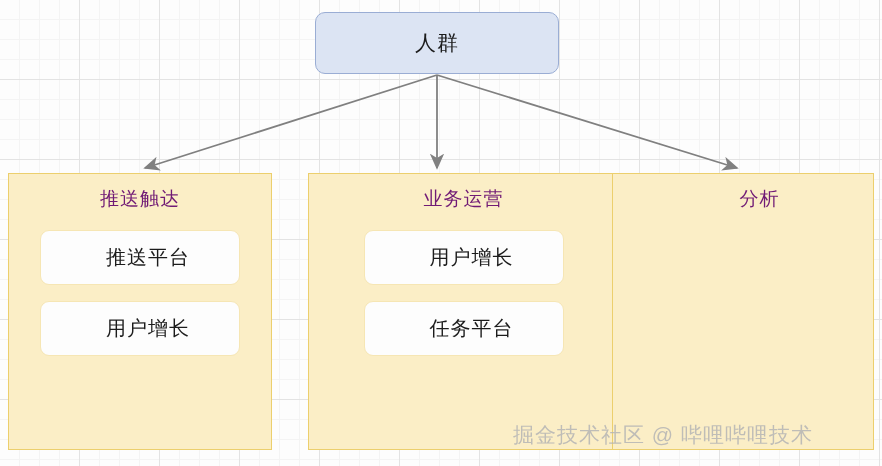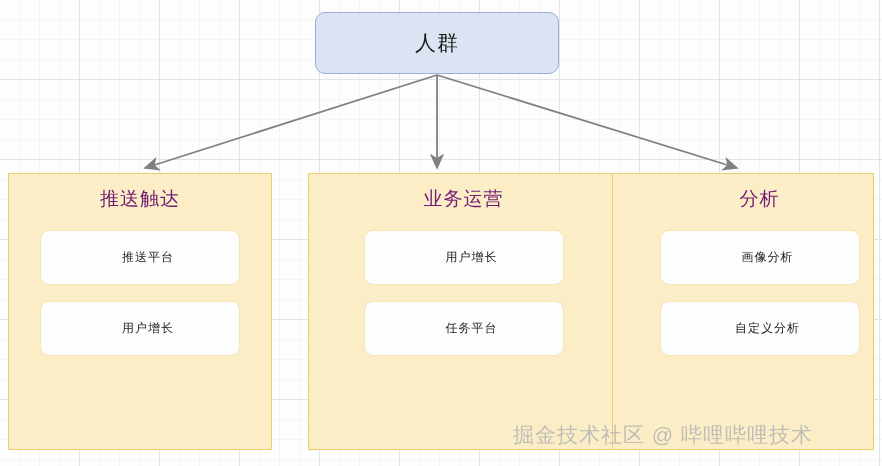--- a/index.html
+++ b/index.html
@@ -85,21 +85,21 @@
     width: 200px;
     height: 55px;
     background: #fdfdfd;
     border: 1.5px solid #f6e6b4;
     border-radius: 9px;
     display: flex;
     align-items: center;
     justify-content: center;
   }
   .card-label {
-    font-size: 12px;
+    font-size: 20px;
     color: #1c1c1c;
     letter-spacing: 1px;
     white-space: nowrap;
     margin-left: 16px;
   }
 
   
   #group-0 { left: 8px;   top: 173px; width: 264px; height: 277px; }
   #group-1 { left: 308px; top: 173px; width: 311px; height: 277px; }
   #group-2 { left: 612px; top: 173px; width: 262px; height: 277px; padding-left: 33px; }
@@ -155,25 +155,17 @@
         <span class="card-label">用户增长</span>
       </div>
       <div class="card">
         <span class="card-label">任务平台</span>
       </div>
     </div>
   </div>
 
   <div class="group" id="group-2">
     <div class="group-title">分析</div>
-    <div class="cards">
-      <div class="card">
-        <span class="card-label">画像分析</span>
-      </div>
-      <div class="card">
-        <span class="card-label">自定义分析</span>
-      </div>
-    </div>
   </div>
 
   <div class="watermark">掘金技术社区 @ 哔哩哔哩技术</div>
 
 </div>
 
 </body></html>

